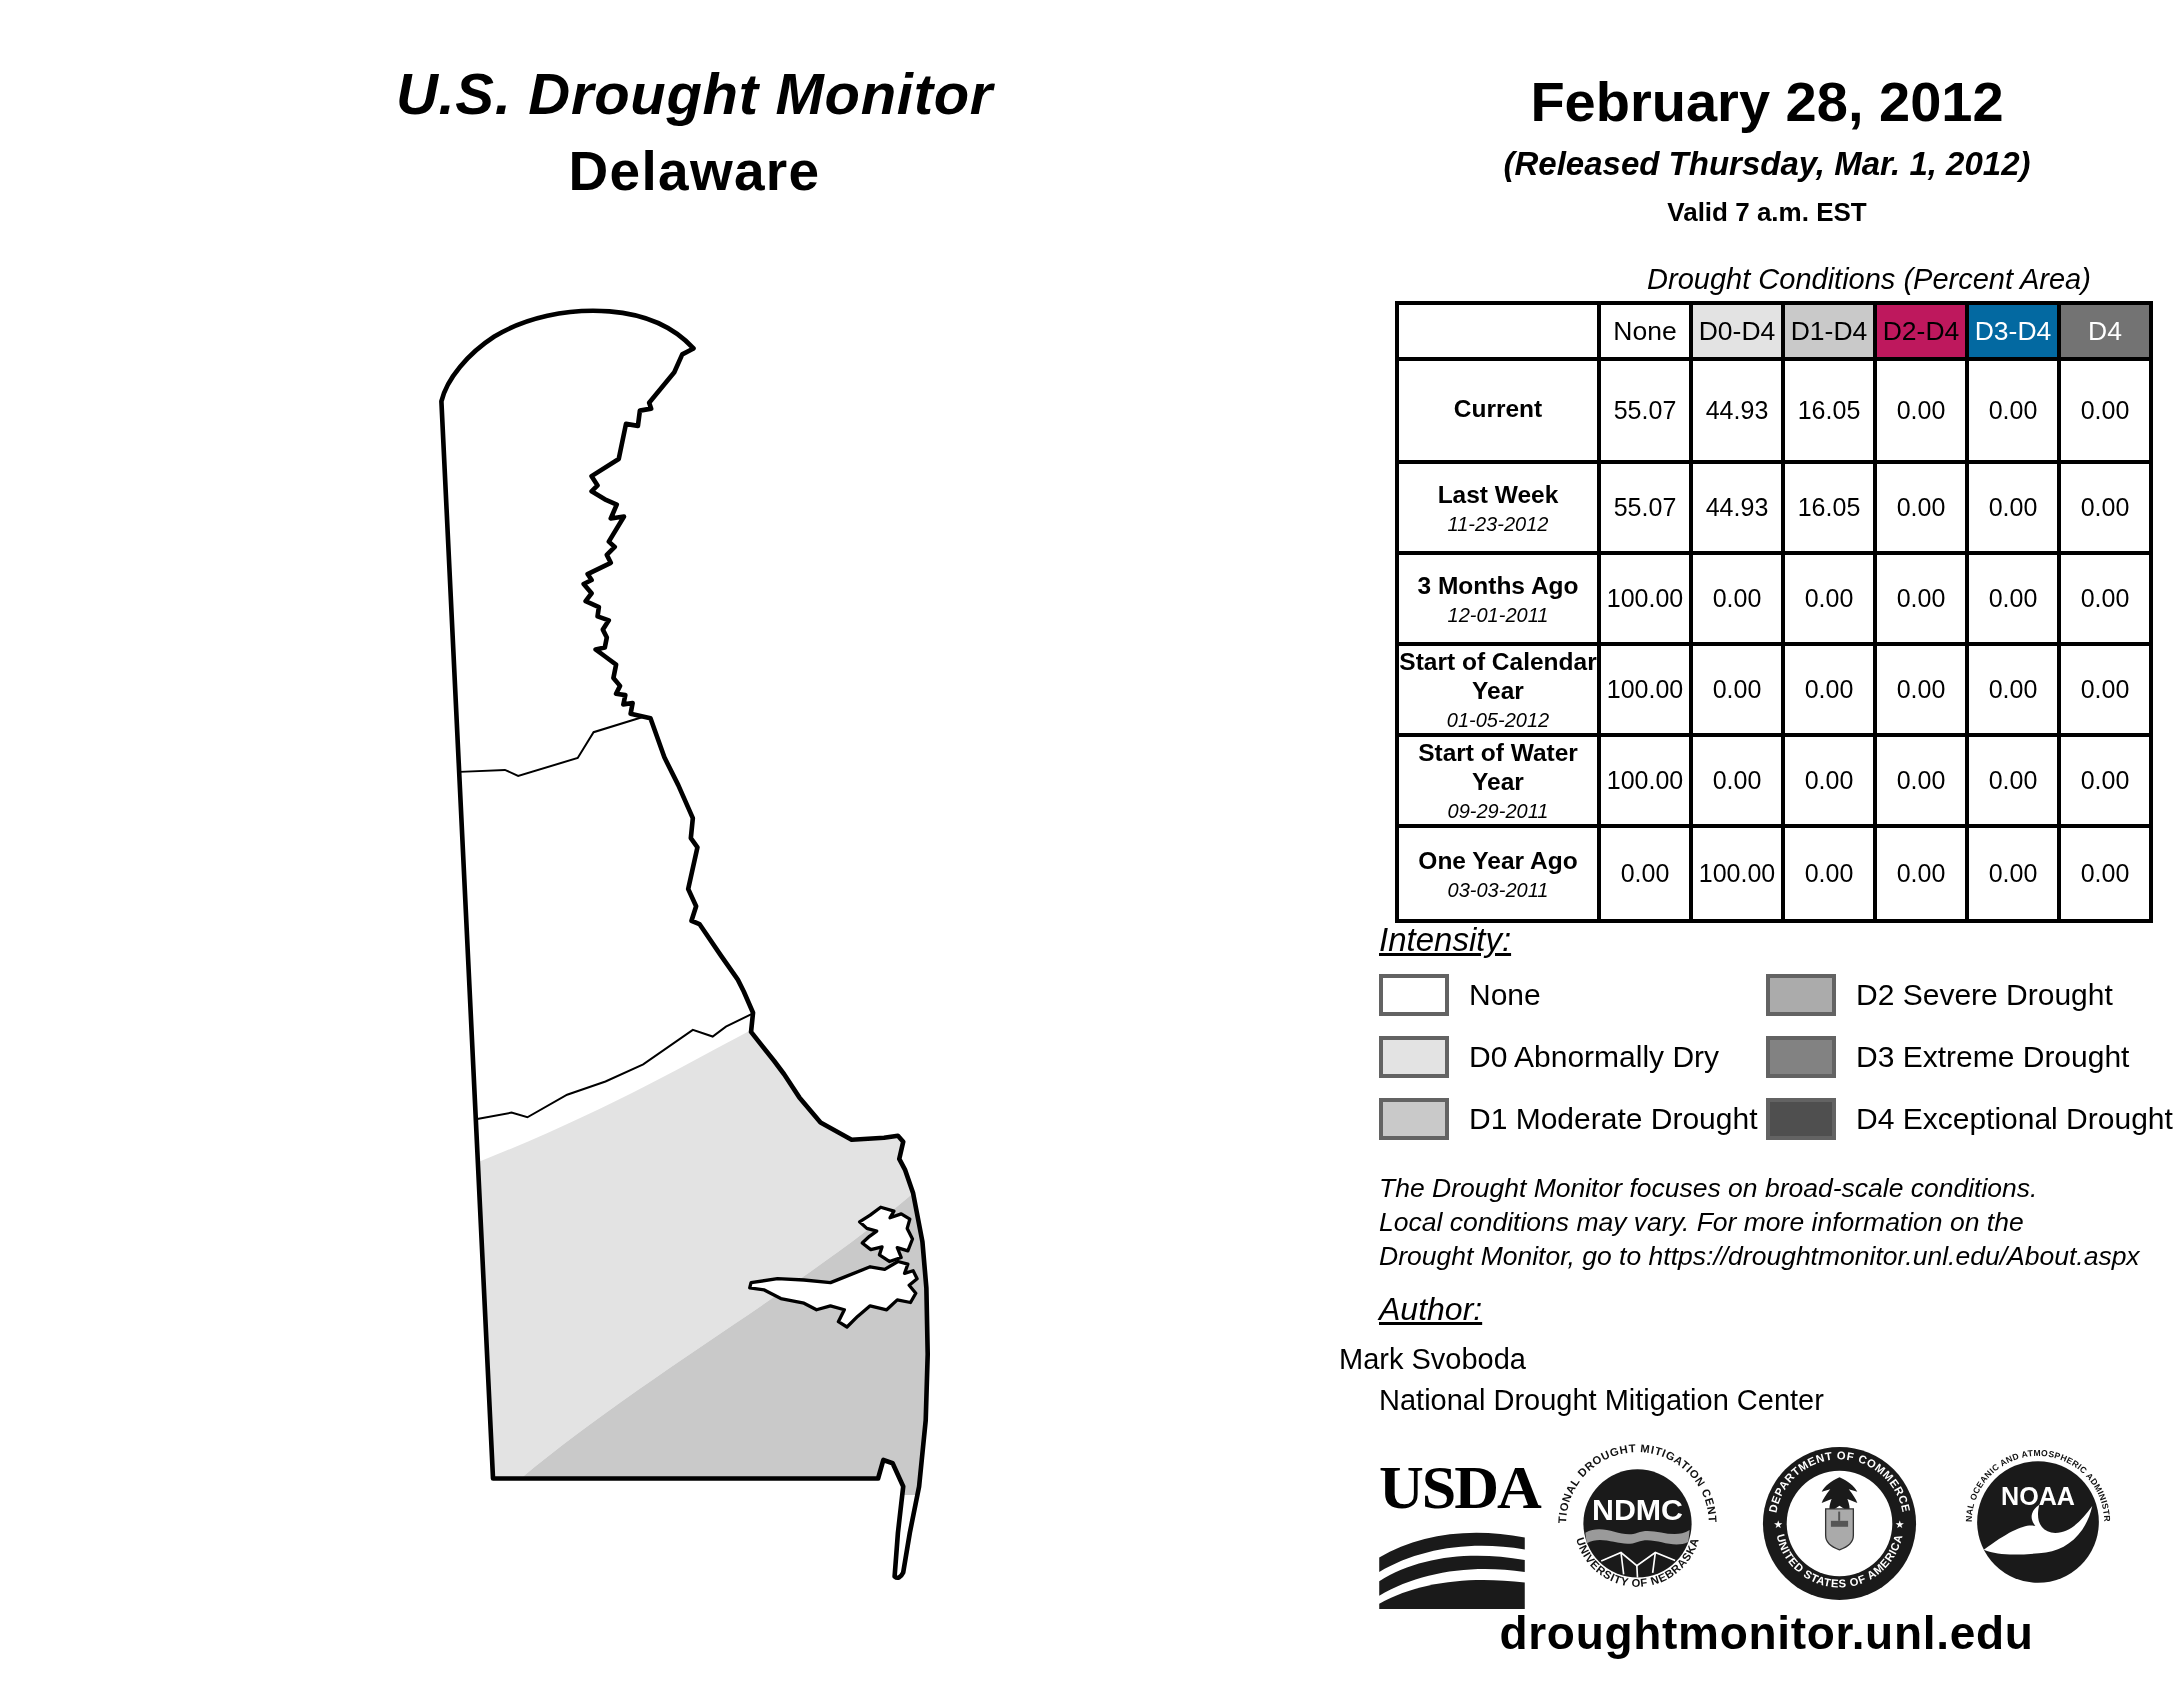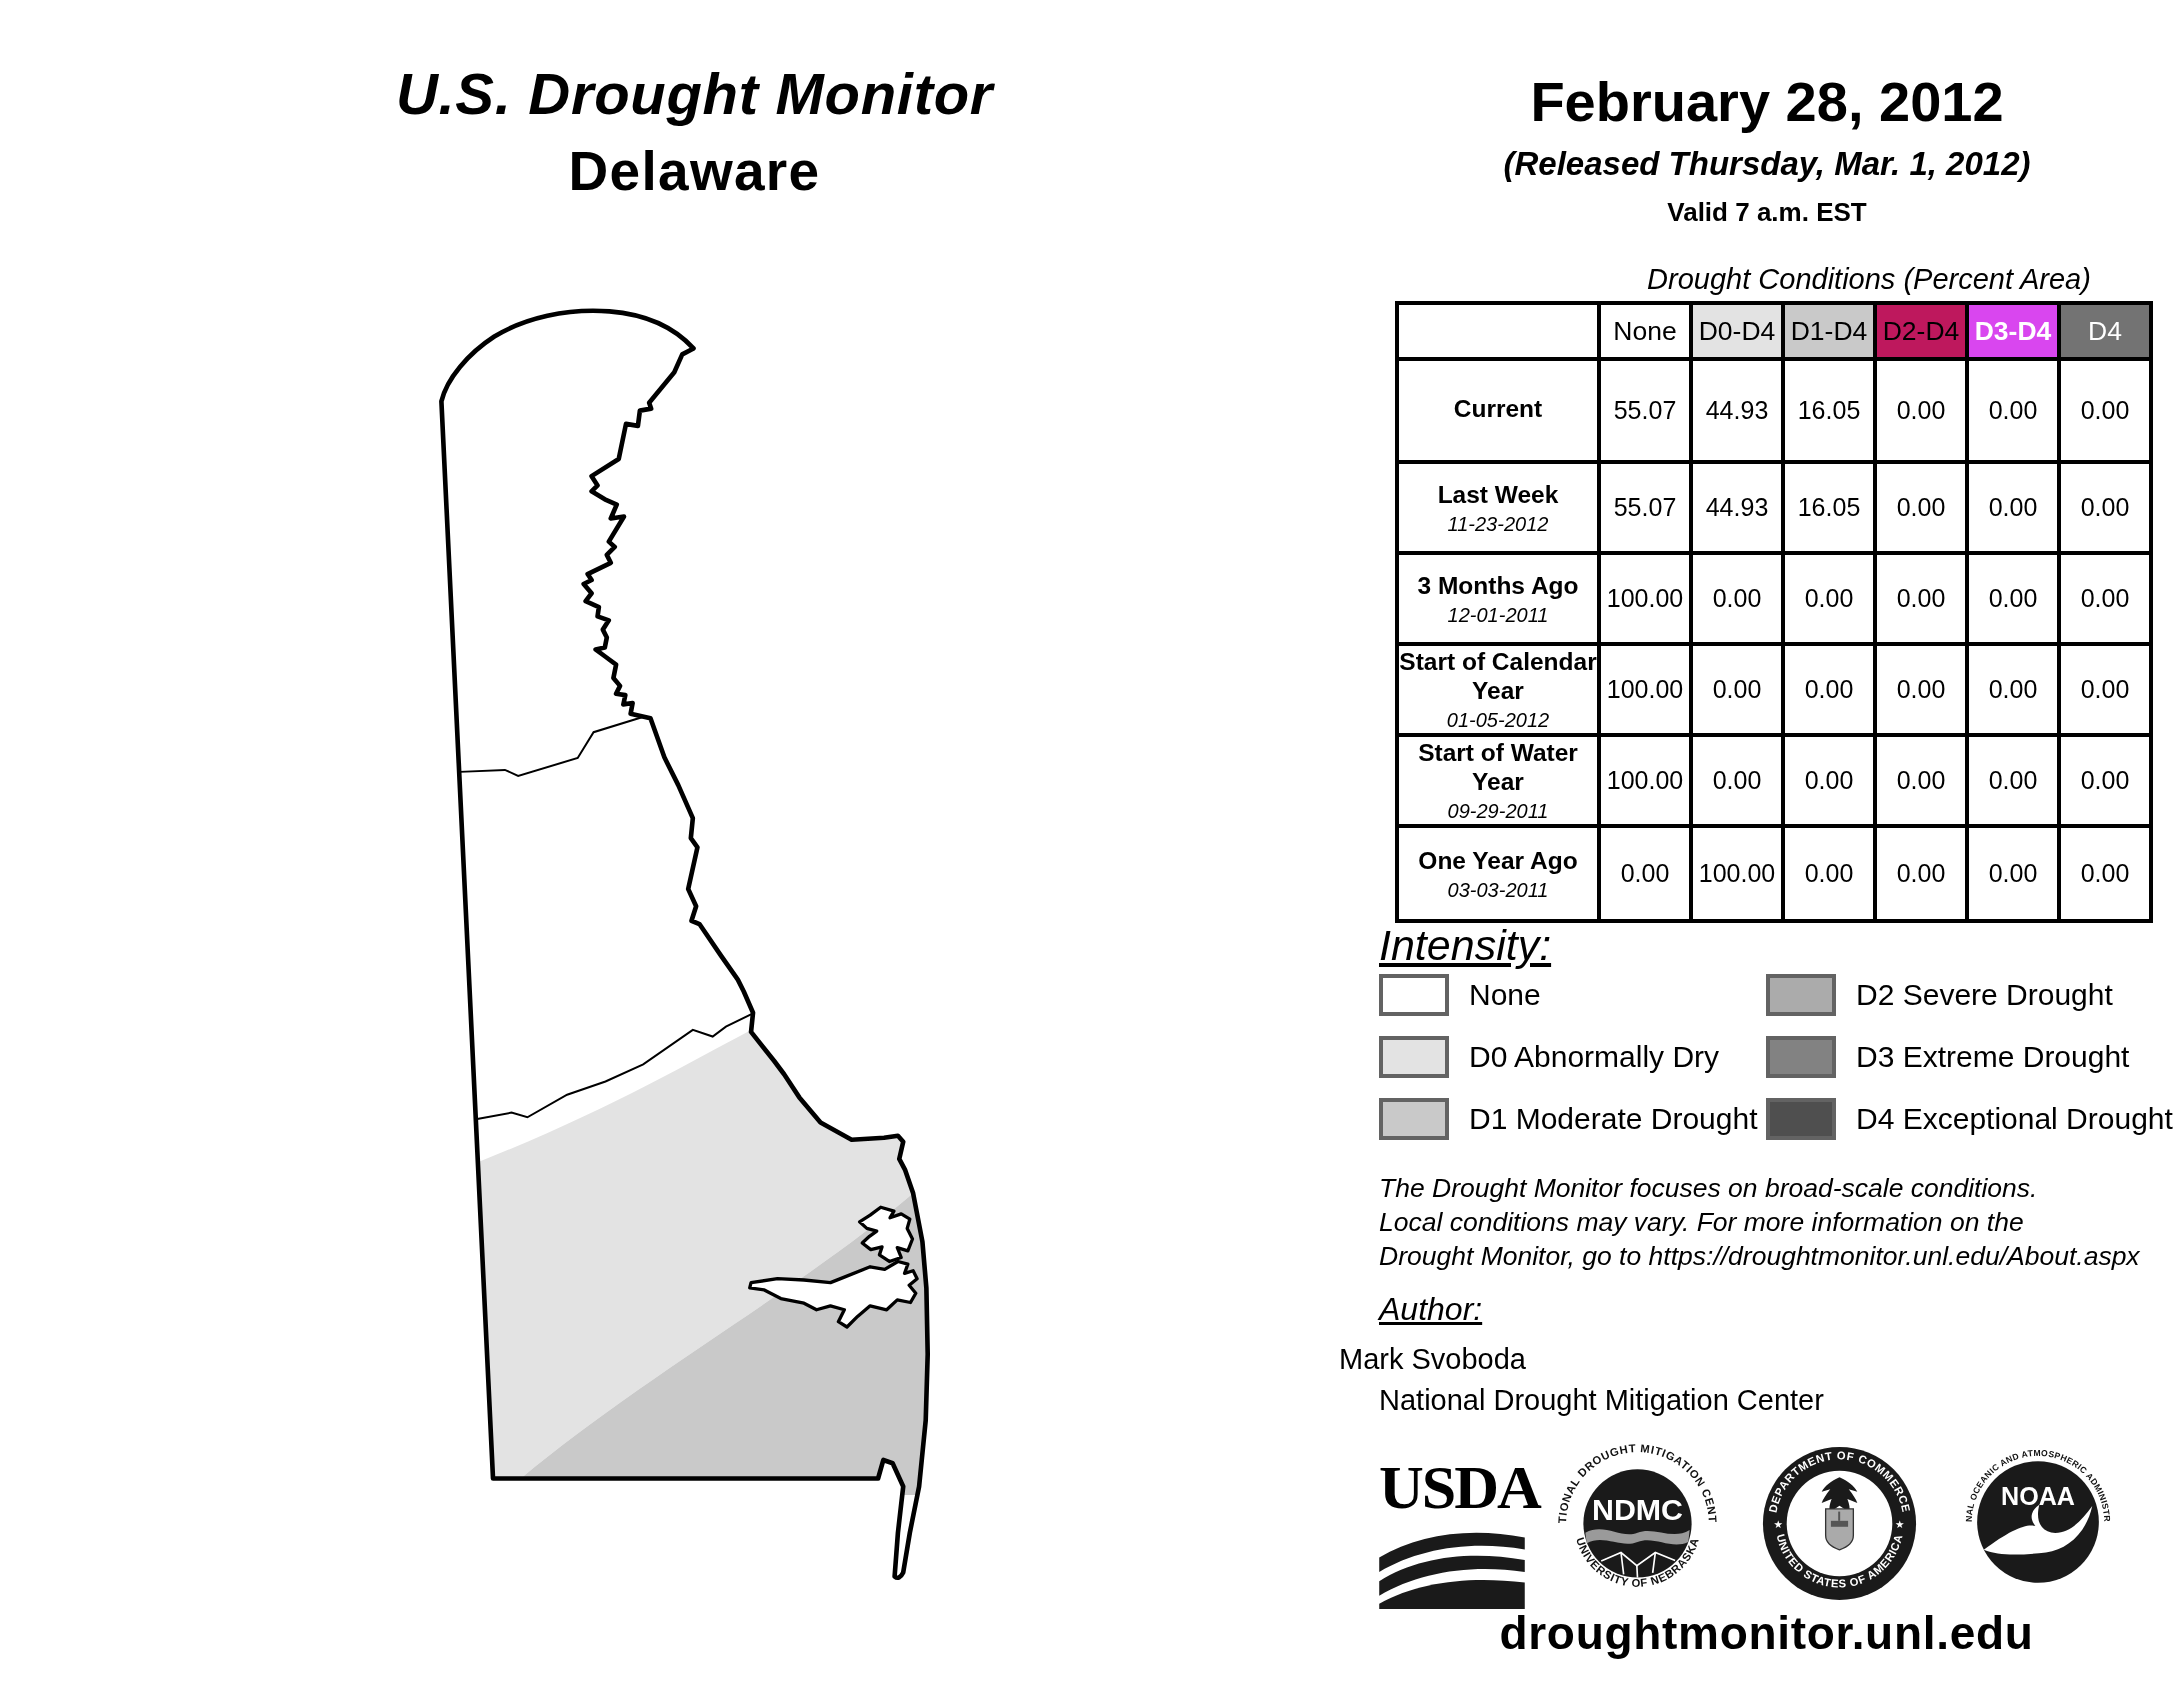--- a/index.html
+++ b/index.html
@@ -26,21 +26,21 @@
   td.ch.lt{color:#ffffff;}
   td.rl{width:198px;}
   td.v{font-size:25px;}
   tr.r0 td{height:99px;}
   tr.rx td{height:87px;}
   tr.rz td{height:91px;}
   .rlab{font-weight:bold;font-size:24.5px;line-height:29px;}
   .rdate{font-style:italic;font-size:20px;margin-top:4px;}
 
   
-  .intensity-title{left:1379px;top:921px;font-size:43px;font-style:italic;text-decoration:underline;}
+  .intensity-title{left:1379px;top:921px;font-size:33px;font-style:italic;text-decoration:underline;}
   .leg-item{position:absolute;height:44px;}
   .leg-swatch{position:absolute;left:0;top:0;width:70px;height:42px;border:4.6px solid #636363;box-sizing:border-box;}
   .leg-label{position:absolute;left:90px;top:0;font-size:30px;line-height:42px;white-space:nowrap;}
   .li0{left:1379px;top:974px;} .li1{left:1379px;top:1036px;} .li2{left:1379px;top:1098px;}
   .li3{left:1766px;top:974px;} .li4{left:1766px;top:1036px;} .li5{left:1766px;top:1098px;}
 
   
   .notes{left:1379px;top:1171px;width:794px;font-size:26.5px;font-style:italic;line-height:34px;}
   .author-title{left:1379px;top:1291px;font-size:32px;font-style:italic;text-decoration:underline;}
   .author-name{left:1339px;top:1343px;font-size:29px;}
@@ -119,21 +119,21 @@
   <div class="abs tbl-title">Drought Conditions (Percent Area)</div>
 
   <table class="dm">
     <tbody>
         <tr>
       <td class="corner"></td>
       <td class="ch" style="background-color: rgb(255, 255, 255);">None</td>
       <td class="ch" style="background-color: rgb(227, 227, 227);">D0-D4</td>
       <td class="ch" style="background-color: rgb(201, 201, 201);">D1-D4</td>
       <td class="ch" style="background-color: #be185d;">D2-D4</td>
-      <td class="ch lt" style="background-color: #d946ef; font-weight: bold;">D3-D4</td>
+      <td class="ch lt" style="background-color: #0369a1;">D3-D4</td>
       <td class="ch lt" style="background-color: #737373;">D4</td>
     </tr>
     <tr class="r0">
       <td class="rl">
         <div class="rlab">Current</div>
         <div class="rdate"></div>
       </td>
       <td class="v">55.07</td>
       <td class="v">44.93</td>
       <td class="v">16.05</td>

